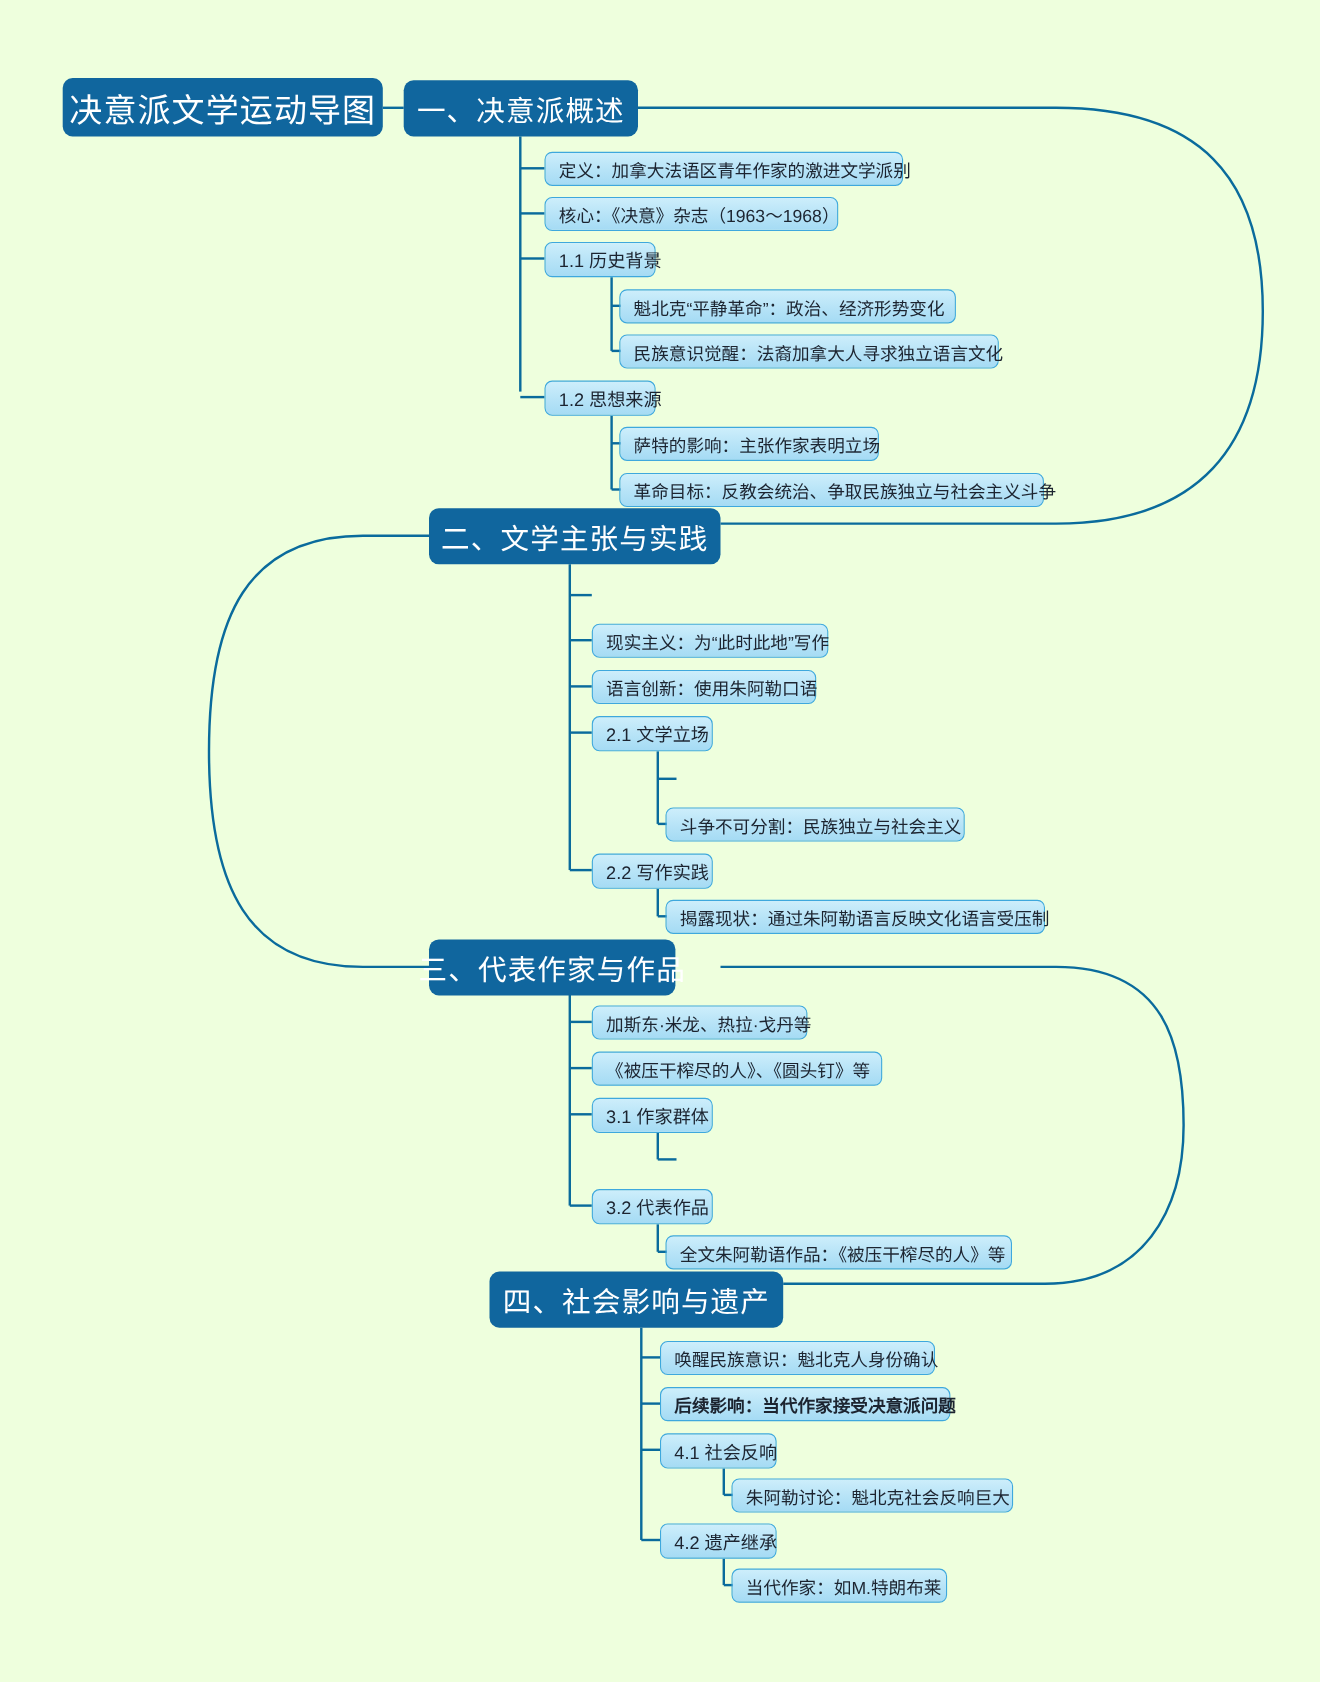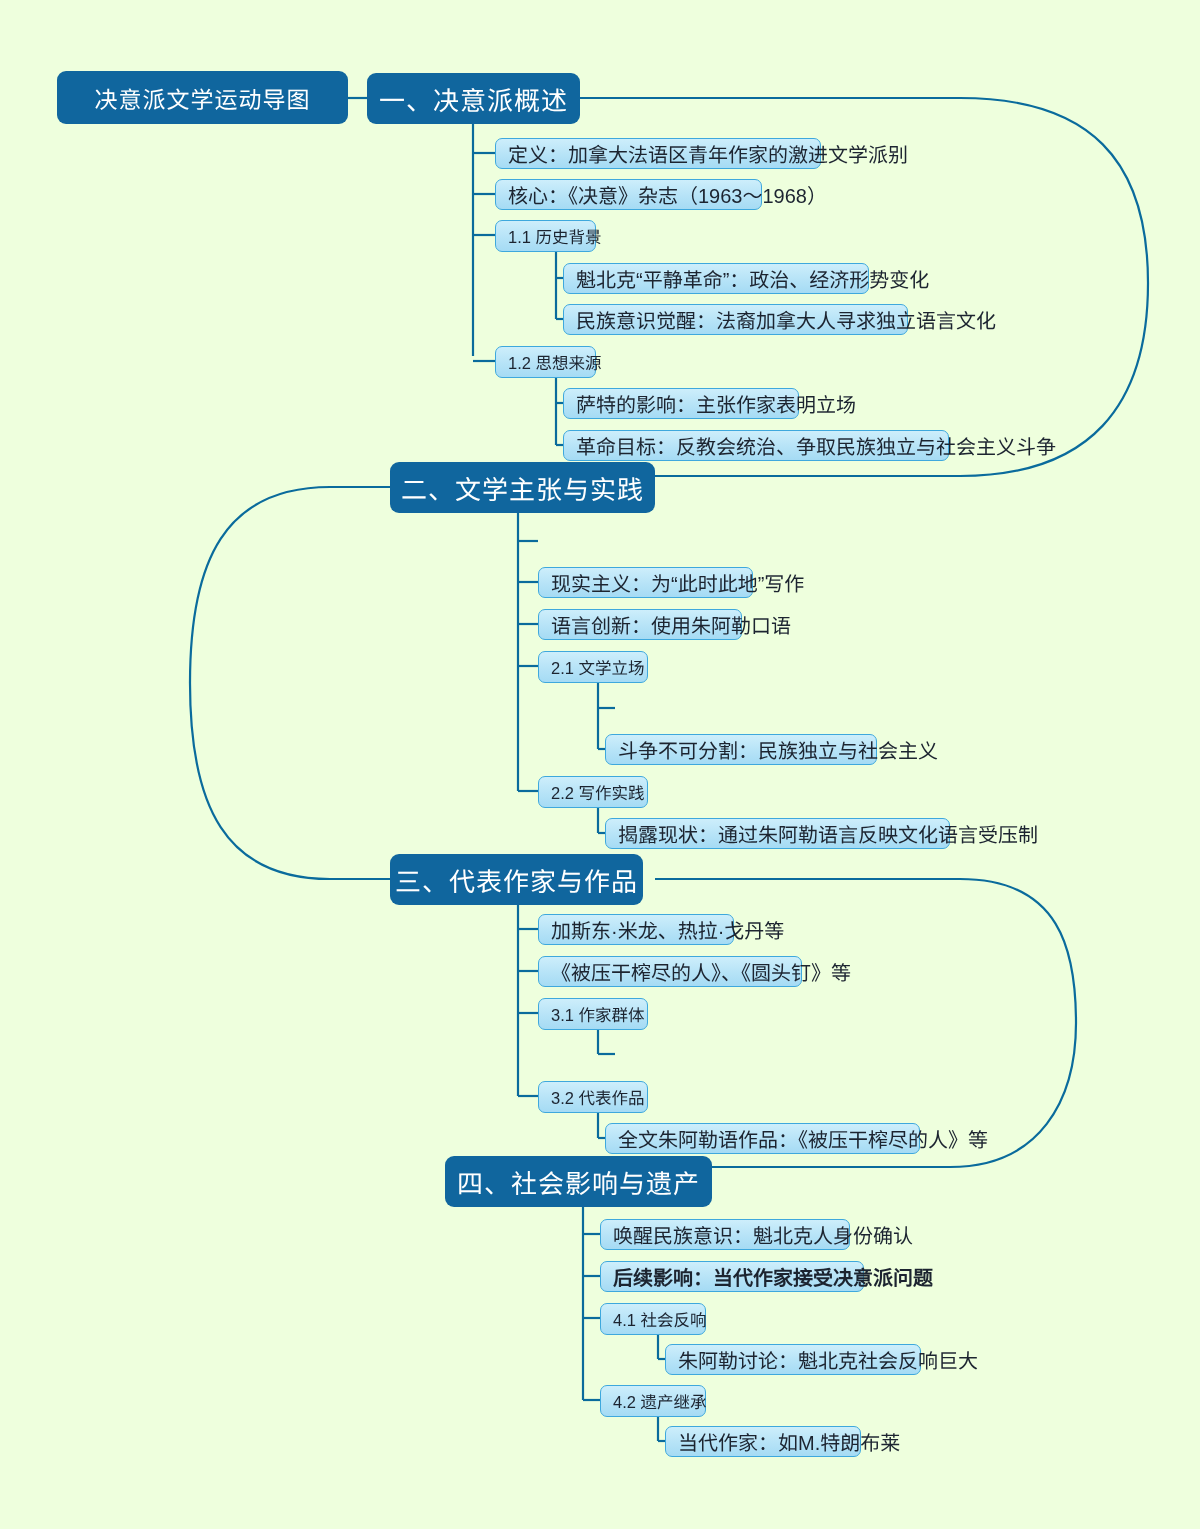--- a/index.html
+++ b/index.html
@@ -20,29 +20,29 @@
   
   .root,.sect{
     background:#10669e;
     color:#ffffff;
     border-radius:9px;
     justify-content:center;
     font-size:26px;
     letter-spacing:1px;
     padding:0 14px;
   }
-  .root{font-size:23px;}
+  .root{font-size:30px;}
 
   
   .leaf{
     background:linear-gradient(180deg,#cdeefb 0%,#b6e3f7 55%,#a5dbf4 100%);
     border:1.6px solid #3ea8dd;
     border-radius:7px;
     color:#1c2430;
-    font-size:20px;
+    font-size:16px;
     padding:0 12px;
   }
   .leaf.lvl2{font-size:16.5px;}
 </style>
 </head>
 <body>
 
 <div id="canvas">
 
   <svg class="links" viewBox="0 0 1200 1529" xmlns="http://www.w3.org/2000/svg">
@@ -128,21 +128,21 @@
 
   <div class="node leaf" style="left:538px;top:567px;width:215px;height:31px;">现实主义：为“此时此地”写作</div>
   <div class="node leaf" style="left:538px;top:609px;width:204px;height:31px;">语言创新：使用朱阿勒口语</div>
   <div class="node leaf lvl2" style="left:538px;top:651px;width:110px;height:32px;">2.1 文学立场</div>
 
   <div class="node leaf" style="left:605px;top:734px;width:272px;height:31px;">斗争不可分割：民族独立与社会主义</div>
 
   <div class="node leaf lvl2" style="left:538px;top:776px;width:110px;height:32px;">2.2 写作实践</div>
   <div class="node leaf" style="left:605px;top:818px;width:345px;height:31px;">揭露现状：通过朱阿勒语言反映文化语言受压制</div>
 
-  <div class="node sect" style="left:390px;top:854px;width:253px;height:51px;">三、代表作家与作品</div>
+  <div class="node sect" style="left:390px;top:854px;width:224px;height:51px;">三、代表作家与作品</div>
 
   <div class="node leaf" style="left:538px;top:914px;width:196px;height:31px;">加斯东·米龙、热拉·戈丹等</div>
   <div class="node leaf" style="left:538px;top:956px;width:264px;height:31px;">《被压干榨尽的人》、《圆头钉》等</div>
   <div class="node leaf lvl2" style="left:538px;top:998px;width:110px;height:32px;">3.1 作家群体</div>
 
   <div class="node leaf lvl2" style="left:538px;top:1081px;width:110px;height:32px;">3.2 代表作品</div>
   <div class="node leaf" style="left:605px;top:1123px;width:315px;height:31px;">全文朱阿勒语作品：《被压干榨尽的人》等</div>
 
   <div class="node sect" style="left:445px;top:1156px;width:267px;height:51px;">四、社会影响与遗产</div>
 

